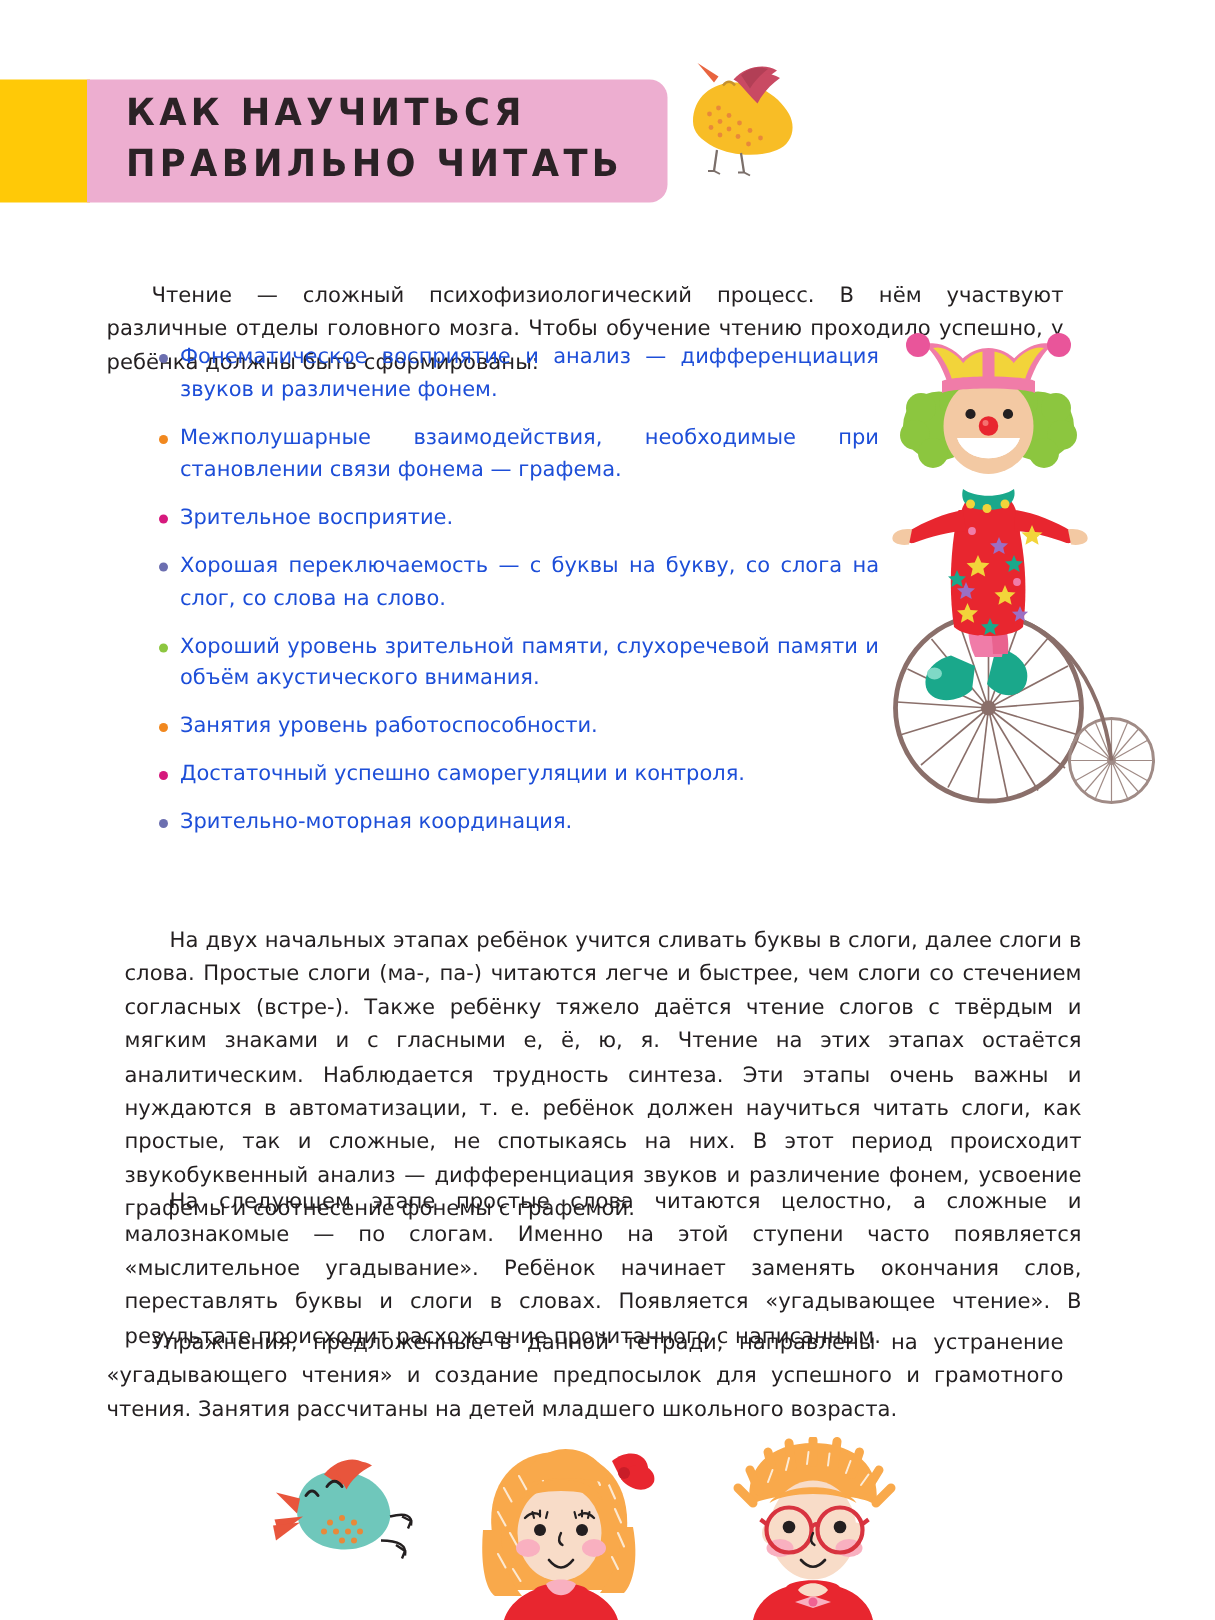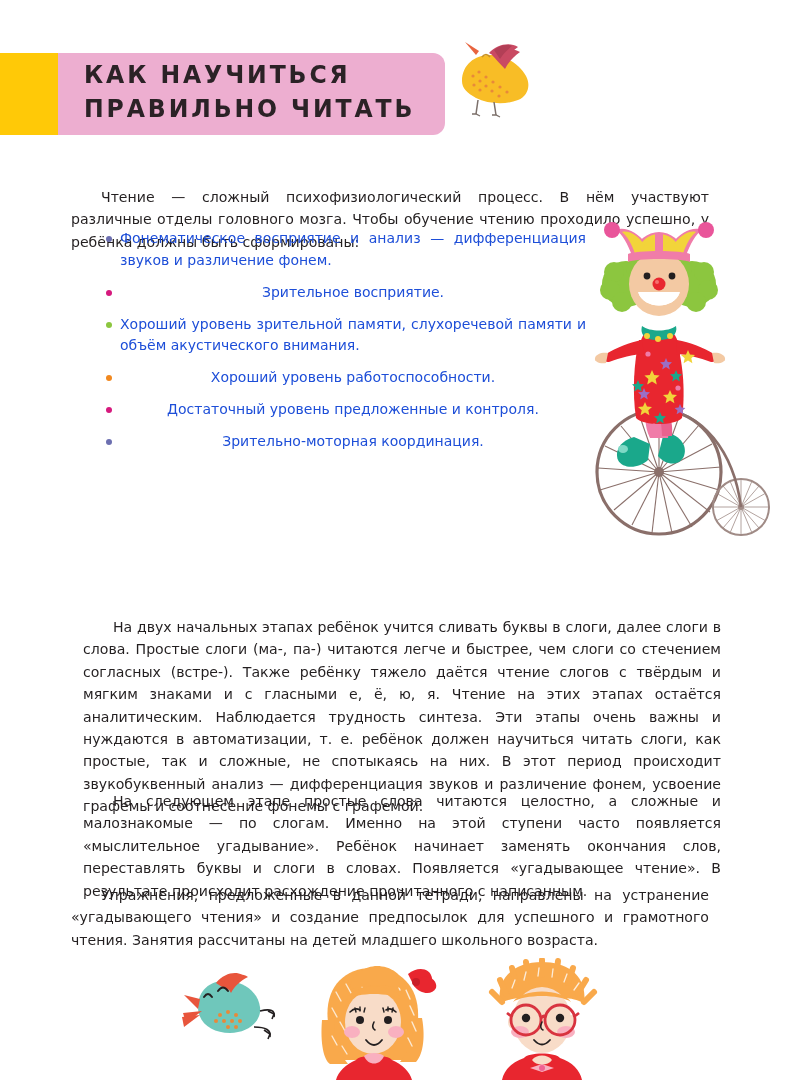--- a/index.html
+++ b/index.html
@@ -64,21 +64,21 @@
   }
   .li .lbl{
     display:block;
     font-family:"DejaVu Sans", sans-serif;
     font-size:14px;
     line-height:21.5px;
     color:#1d4ed8;
     text-align:justify;
     text-justify:inter-word;
   }
-  .li.narrow .lbl{text-align:center;}
+  .li.narrow .lbl{text-align:left;}
 
   #p2{left:71px;top:568px;width:638px;}
   #p3{left:83px;top:616px;width:638px;}
   #p4{left:83px;top:790px;width:638px;}
   #p5{left:71px;top:884px;width:638px;}
 
   
   .clown{position:absolute;left:592px;top:222px;width:205px;height:340px;}
   .bottom-bird{position:absolute;left:180px;top:965px;width:110px;height:90px;}
   .girl{position:absolute;left:310px;top:960px;width:135px;height:120px;}
@@ -123,35 +123,43 @@
     <path d="M40 77 L44 77 L48 79" stroke="#7b6f6a" stroke-width="1.3" fill="none"></path>
   </svg>
 
   <div class="txt indent" id="intro">Чтение — сложный психофизиологический процесс. В нём участвуют различные отделы головного мозга. Чтобы обучение чтению проходило успешно, у ребёнка должны быть сформированы:</div>
 
   <div class="list">
     <div class="li">
       <span class="dot" style="background:#6c6fb0"></span>
       <span class="lbl">Фонематическое восприятие и анализ — дифференциация звуков и различение фонем.</span>
     </div>
+    <div class="li">
+      <span class="dot" style="background:#f1881f"></span>
+      <span class="lbl">Межполушарные взаимодействия, необходимые при становлении связи фонема — графема.</span>
+    </div>
     <div class="li narrow">
       <span class="dot" style="background:#d6197d"></span>
       <span class="lbl">Зрительное восприятие.</span>
     </div>
     <div class="li">
+      <span class="dot" style="background:#6c6fb0"></span>
+      <span class="lbl">Хорошая переключаемость — с буквы на букву, со слога на слог, со слова на слово.</span>
+    </div>
+    <div class="li">
       <span class="dot" style="background:#8cc63f"></span>
       <span class="lbl">Хороший уровень зрительной памяти, слухоречевой памяти и объём акустического внимания.</span>
     </div>
     <div class="li narrow">
       <span class="dot" style="background:#f1881f"></span>
-      <span class="lbl">Хороший уровень работоспособности.</span>
+      <span class="lbl">Занятия уровень работоспособности.</span>
     </div>
     <div class="li narrow">
       <span class="dot" style="background:#d6197d"></span>
-      <span class="lbl">Достаточный уровень предложенные и контроля.</span>
+      <span class="lbl">Достаточный успешно саморегуляции и контроля.</span>
     </div>
     <div class="li narrow">
       <span class="dot" style="background:#6c6fb0"></span>
       <span class="lbl">Зрительно-моторная координация.</span>
     </div>
   </div>
 
   <svg class="clown" viewBox="0 0 205 340">
 
     <g stroke="#8a6f6a" fill="none">

